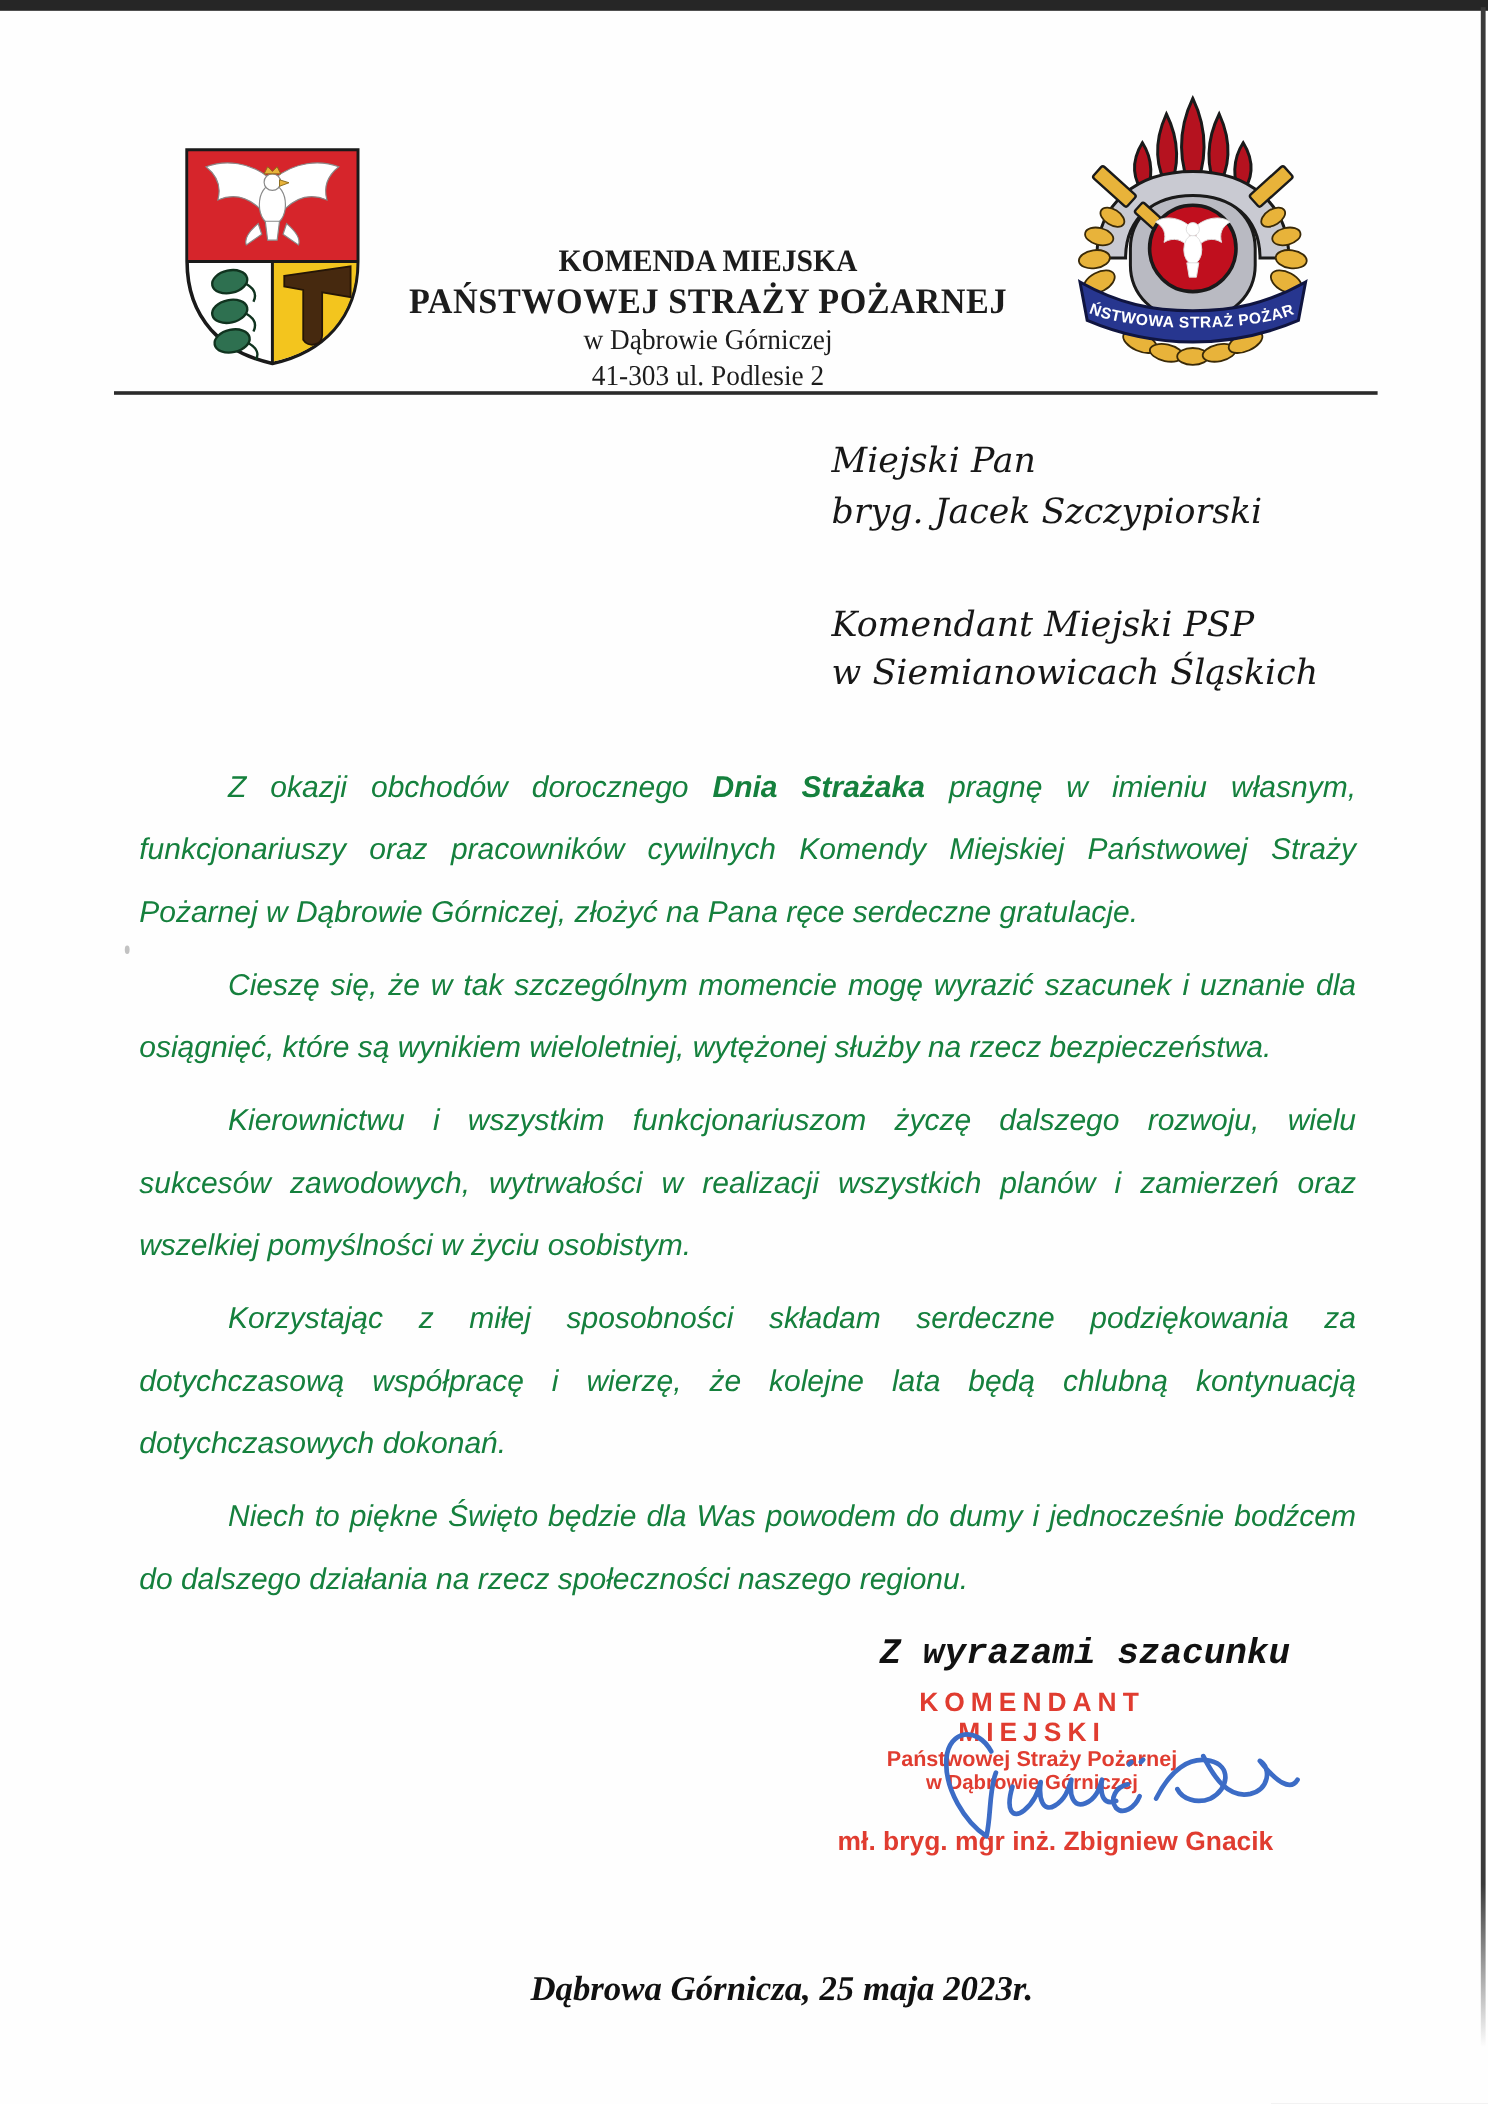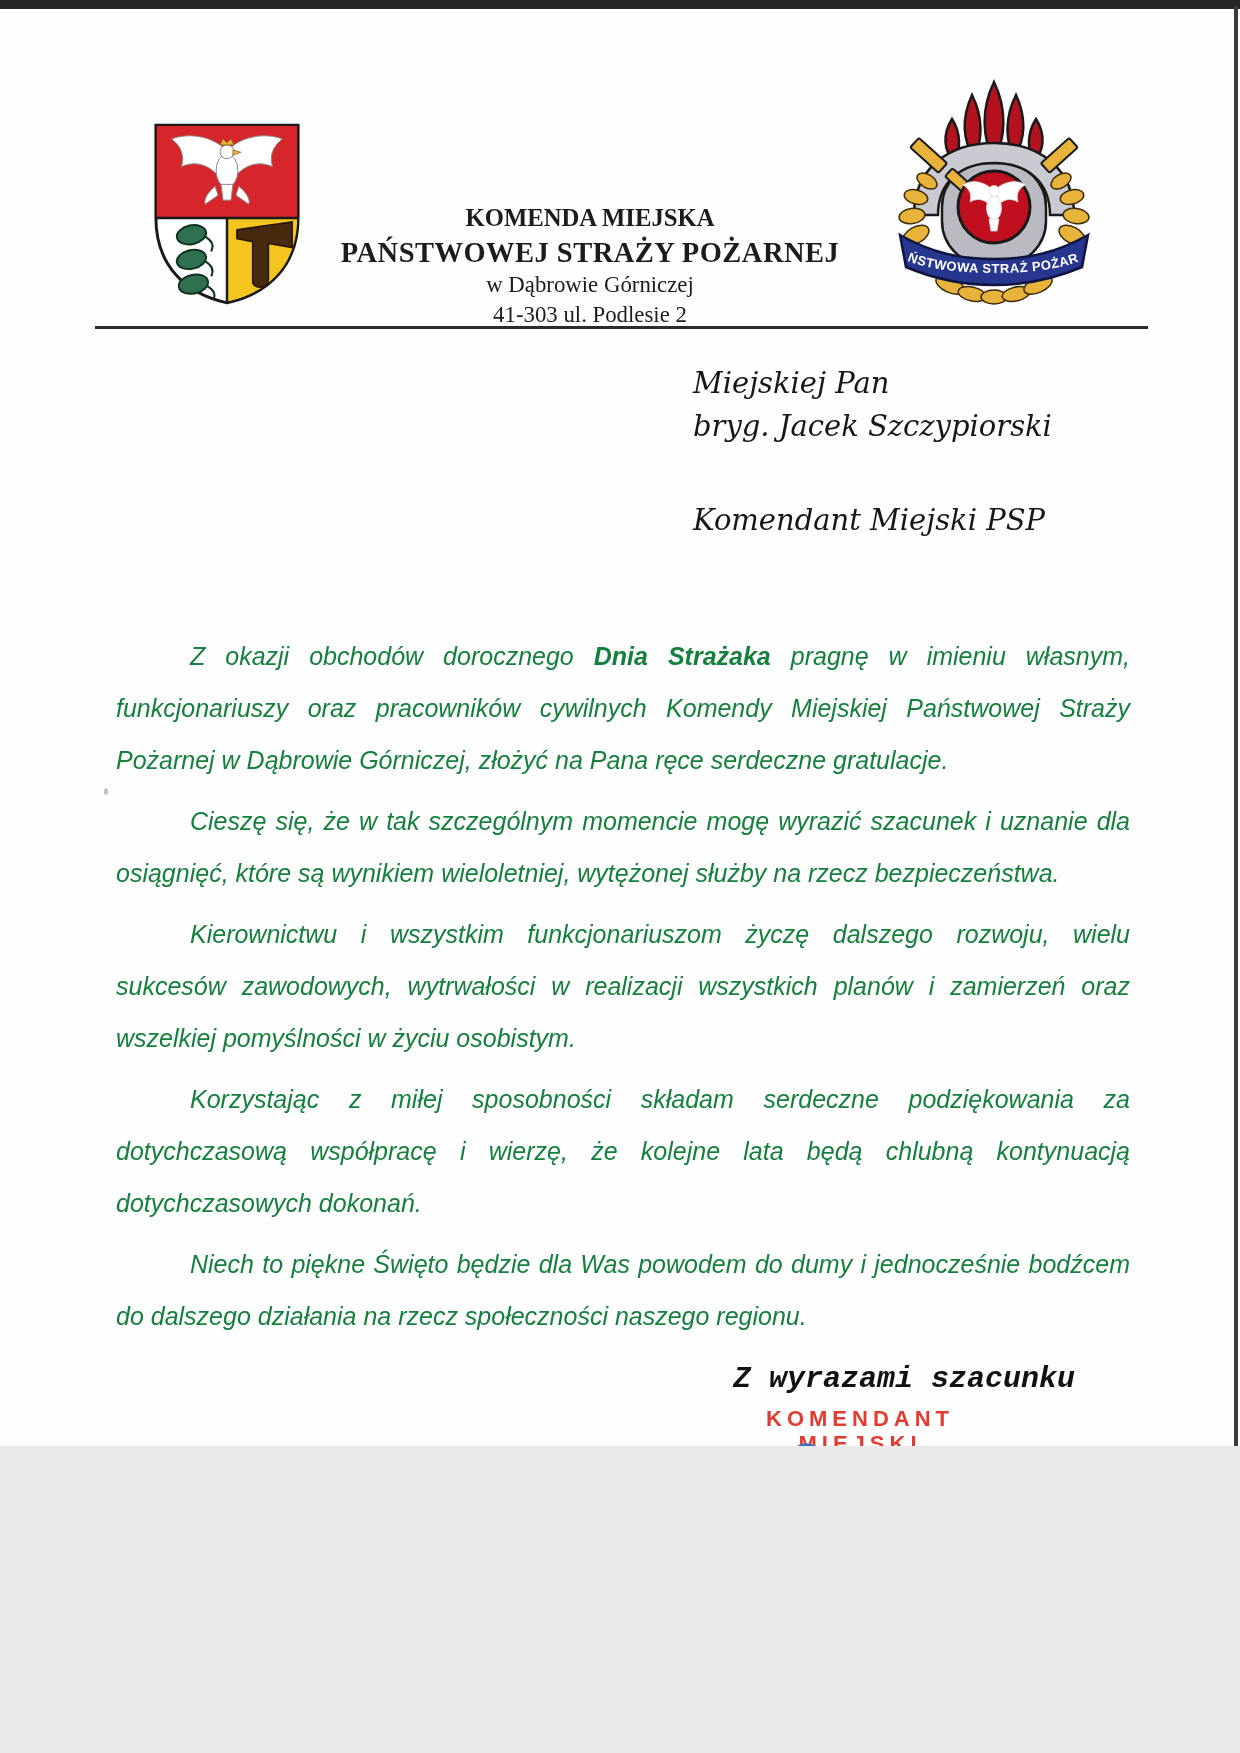--- a/index.html
+++ b/index.html
@@ -1,16 +1,16 @@
 <!DOCTYPE html>
 <html><head>
 <meta charset="utf-8">
 <style>
   html,body{margin:0;padding:0;background:#e9e9e9;}
-  .page{position:relative;width:1240px;height:1446px;background:#fefefe;overflow:hidden;
+  .page{position:relative;width:1240px;height:1753px;background:#fefefe;overflow:hidden;
         font-family:"Liberation Serif",serif;color:#1c1c1c;}
   
   .topbar{position:absolute;left:0;top:0;width:1240px;height:9px;background:#262626;}
   .rightedge{position:absolute;right:2px;top:6px;width:4px;height:1700px;
              background:linear-gradient(#3a3a3a 92%,rgba(58,58,58,0));}
   .speck{position:absolute;width:4px;height:7px;background:#9a9a9a;border-radius:50%;opacity:.6;}
   
   .coa{position:absolute;left:148px;top:116px;width:158px;height:196px;}
   .psp{position:absolute;left:886px;top:76px;width:216px;height:238px;}
   .org{position:absolute;left:310px;top:202px;width:560px;text-align:center;
@@ -137,24 +137,25 @@
         <path id="bpath" d="M22,184 C60,200 156,200 194,184"></path>
       </defs>
     <text font-family="Liberation Sans, sans-serif" font-size="13" font-weight="bold" fill="#ffffff" letter-spacing="0.5">
       <textPath href="#bpath" startOffset="50%" text-anchor="middle">PAŃSTWOWA STRAŻ POŻARNA</textPath>
     </text>
   </svg>
 
   <div class="rule"></div>
 
   <div class="recipient">
-    <div class="l1">Miejskiej Pan</div>
+    <div class="l1">Miejski Pan</div>
     <div class="l2">bryg. Jacek Szczypiorski</div>
     <div class="gap"></div>
     <div class="l3">Komendant Miejski PSP</div>
+    <div class="l4">w Siemianowicach Śląskich</div>
   </div>
 
   <div class="body-text">
     <p><span>Z okazji obchodów dorocznego </span><span class="em">Dnia Strażaka</span><span> pragnę w imieniu własnym, funkcjonariuszy oraz pracowników cywilnych Komendy Miejskiej Państwowej Straży Pożarnej w Dąbrowie Górniczej, złożyć na Pana ręce serdeczne gratulacje.</span></p>
     <p>Cieszę się, że w tak szczególnym momencie mogę wyrazić szacunek i uznanie dla osiągnięć, które są wynikiem wieloletniej, wytężonej służby na rzecz bezpieczeństwa.</p>
     <p>Kierownictwu i wszystkim funkcjonariuszom życzę dalszego rozwoju, wielu sukcesów zawodowych, wytrwałości w realizacji wszystkich planów i zamierzeń oraz wszelkiej pomyślności w życiu osobistym.</p>
     <p>Korzystając z miłej sposobności składam serdeczne podziękowania za dotychczasową współpracę i wierzę, że kolejne lata będą chlubną kontynuacją dotychczasowych dokonań.</p>
     <p>Niech to piękne Święto będzie dla Was powodem do dumy i jednocześnie bodźcem do dalszego działania na rzecz społeczności naszego regionu.</p>
   </div>
 

